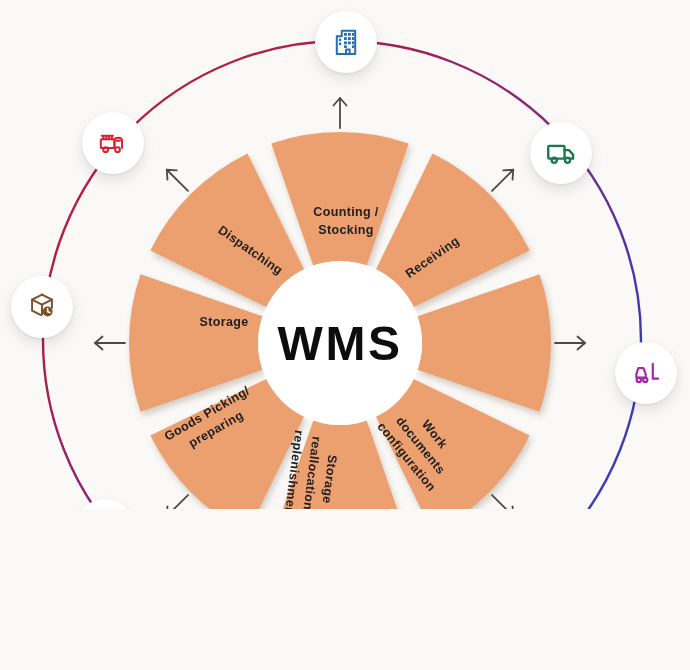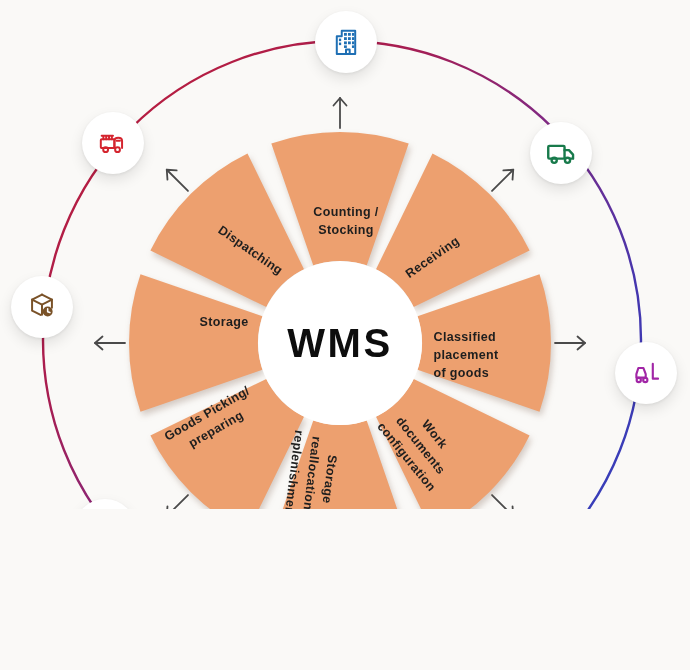--- a/index.html
+++ b/index.html
@@ -10,21 +10,21 @@
   .art{position:absolute;left:0;top:0;width:690px;height:670px;}
   .wedges{filter:drop-shadow(2px 4px 3px rgba(110,80,60,0.28));}
   .seg-label{
     position:absolute;white-space:pre-line;font-size:12.5px;font-weight:600;
     color:#1E1E1E;letter-spacing:.35px;line-height:1.42;text-align:center;
     transform-origin:center;pointer-events:none;
   }
   .seg-label.left{text-align:left;}
   .center-title{
     position:absolute;left:340px;top:343px;transform:translate(-50%,-50%);
-    font-size:40px;font-weight:800;letter-spacing:2.5px;color:#0D0D0D;
+    font-size:48px;font-weight:800;letter-spacing:2.5px;color:#0D0D0D;
   }
   .badge{
     position:absolute;width:62px;height:62px;border-radius:50%;background:#FFFFFF;
     box-shadow:0 6px 14px rgba(0,0,0,0.10),0 1px 3px rgba(0,0,0,0.07);
     display:flex;align-items:center;justify-content:center;
   }
   .badge svg{width:34px;height:34px;display:block;}
 </style>
 </head>
 <body>
@@ -89,23 +89,20 @@
       <path d="M140.5,411.7 A211,211 0 0 1 140.5,274.3 L262.5,316.3 A82,82 0 0 0 262.5,369.7 Z"></path>
       <path d="M150.4,250.5 A211,211 0 0 1 247.5,153.4 L304.0,269.3 A82,82 0 0 0 266.3,307.0 Z"></path>
     </g>
 
     <circle cx="340" cy="343" r="82" fill="#FFFFFF"></circle>
   </svg>
 
   <div class="seg-label" style="left:346px;top:222px;transform:translate(-50%,-50%);">Counting /
 Stocking</div>
   <div class="seg-label" style="left:433px;top:258px;transform:translate(-50%,-50%) rotate(-35deg);">Receiving</div>
-  <div class="seg-label left" style="left:466px;top:356px;transform:translate(-50%,-50%);">Classified
-placement
-of goods</div>
   <div class="seg-label" style="left:420px;top:446px;transform:translate(-50%,-50%) rotate(51deg);">Work
 documents
 configuration</div>
   <div class="seg-label" style="left:311px;top:477px;transform:translate(-50%,-50%) rotate(97deg);">Storage
 reallocation /
 replenishment</div>
   <div class="seg-label" style="left:212px;top:422px;transform:translate(-50%,-50%) rotate(-30deg);">Goods Picking/
 preparing</div>
   <div class="seg-label" style="left:224px;top:323px;transform:translate(-50%,-50%);">Storage</div>
   <div class="seg-label" style="left:250px;top:251px;transform:translate(-50%,-50%) rotate(35deg);">Dispatching</div>

